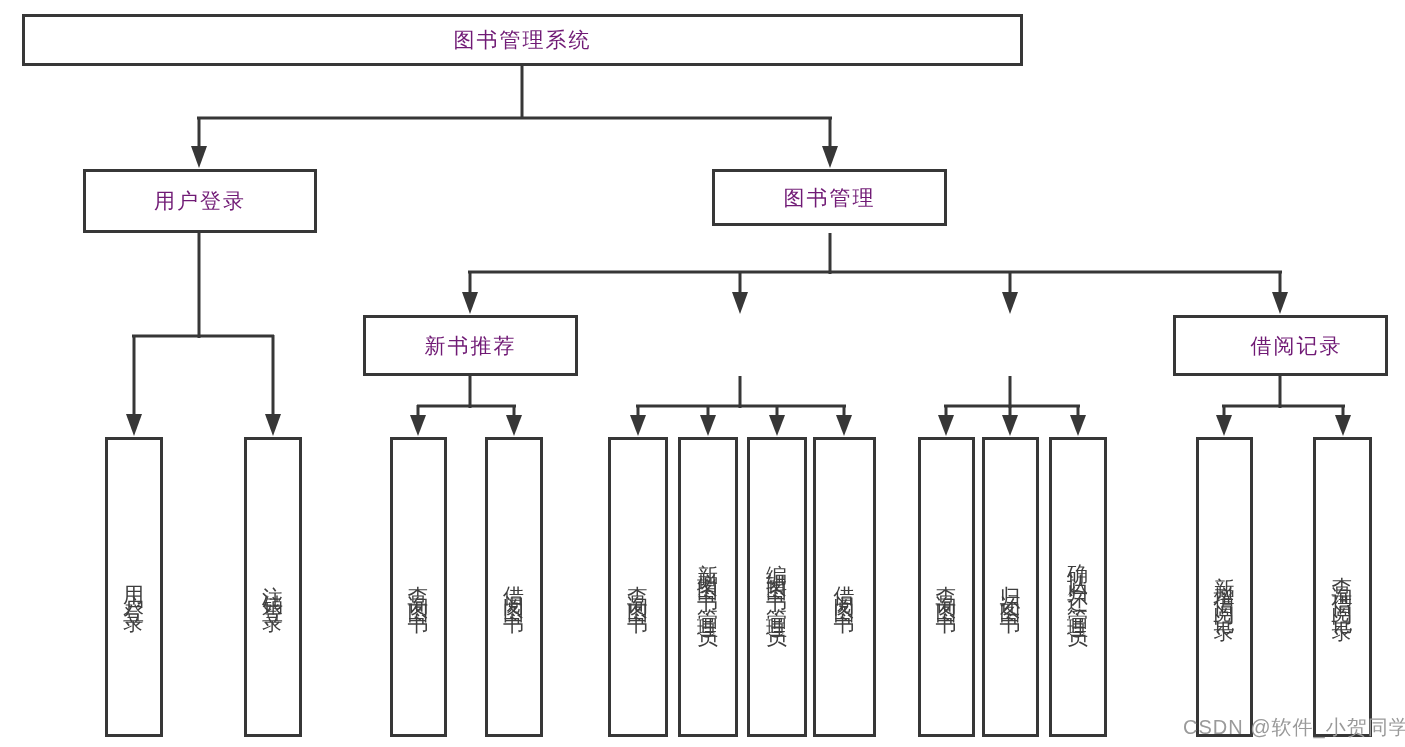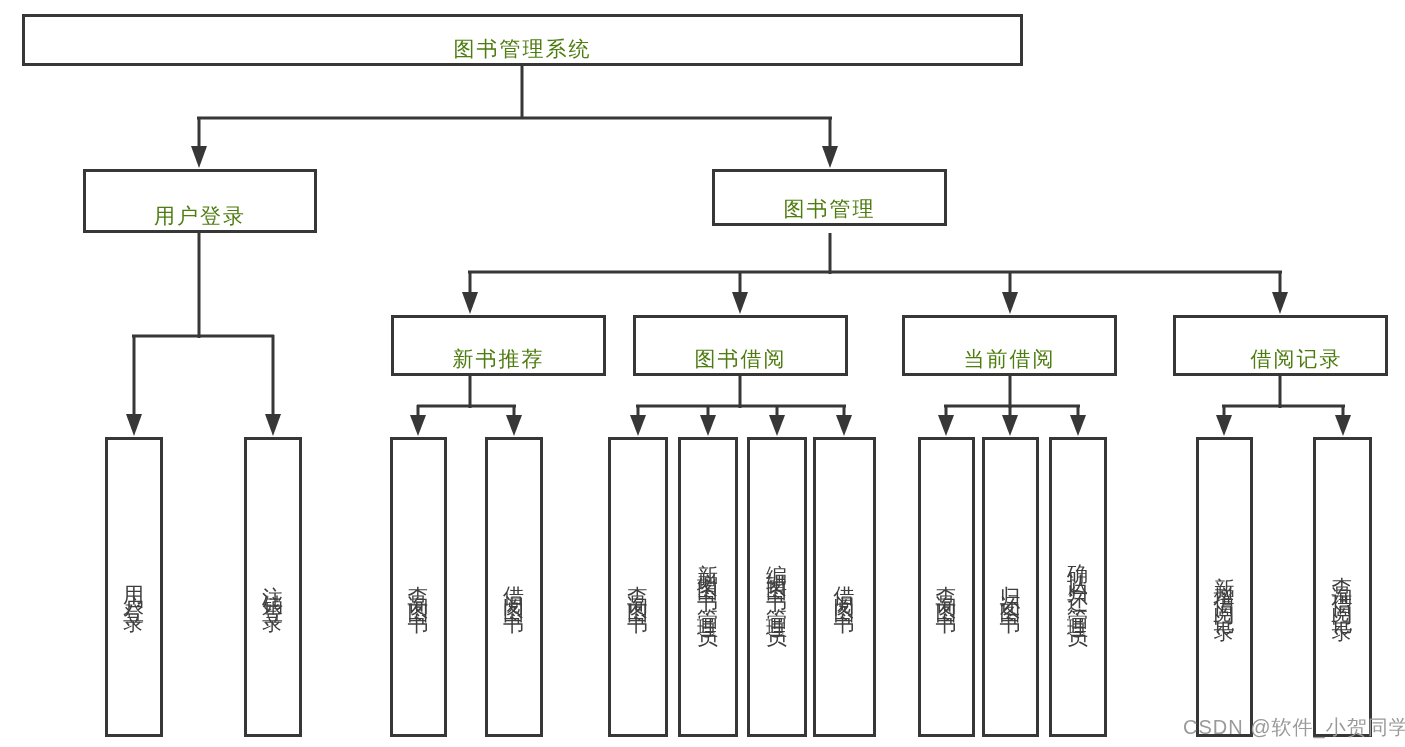--- a/index.html
+++ b/index.html
@@ -1,22 +1,22 @@
 <!DOCTYPE html>
 <html><head>
 <meta charset="utf-8">
 <style>
   html,body{margin:0;padding:0;background:#ffffff;}
   body{width:1405px;height:747px;overflow:hidden;
        font-family:"Liberation Sans","DejaVu Sans",sans-serif;}
   #stage{position:relative;width:1405px;height:747px;background:#ffffff;}
   #wires{position:absolute;left:0;top:0;}
   .node{position:absolute;box-sizing:border-box;background:#ffffff;
-        border:3px solid #373737;display:flex;align-items:flex-end;justify-content:center;
-        color:#4d7c0f;font-size:21px;letter-spacing:2px;}
+        border:3px solid #373737;display:flex;align-items:center;justify-content:center;
+        color:#701a75;font-size:21px;letter-spacing:2px;}
   .leaf{position:absolute;box-sizing:border-box;background:#ffffff;
         border:3px solid #373737;display:flex;align-items:center;justify-content:center;}
   .leaf span{writing-mode:vertical-rl;text-orientation:mixed;
              font-size:21px;letter-spacing:9px;color:#3e3e3e;line-height:1;}
   #watermark{position:absolute;left:1183px;top:714px;font-size:20px;
              color:#9a9a9a;letter-spacing:1px;white-space:nowrap;}
 </style>
 </head>
 <body>
 
@@ -99,28 +99,22 @@
     <span>图书管理系统</span>
   </div>
 
   <div class="node" style="left:83px;top:169px;width:234px;height:64px;">
     <span>用户登录</span>
   </div>
   <div class="node" style="left:712px;top:169px;width:235px;height:57px;">
     <span>图书管理</span>
   </div>
 
-  <div class="node" style="left:363px;top:315px;width:215px;height:61px;margin-left:28px;">
+  <div class="node" style="left:363px;top:315px;width:215px;height:61px;">
     <span>新书推荐</span>
-  </div>
-  <div class="node" style="left:633px;top:315px;width:215px;height:61px;">
-    <span>图书借阅</span>
-  </div>
-  <div class="node" style="left:902px;top:315px;width:215px;height:61px;">
-    <span>当前借阅</span>
   </div>
   <div class="node" style="left:1173px;top:315px;width:215px;height:61px;padding-left:32px;">
     <span>借阅记录</span>
   </div>
 
   <div class="leaf" style="left:105px;top:437px;width:58px;height:300px;">
     <span>用户登录</span>
   </div>
   <div class="leaf" style="left:244px;top:437px;width:58px;height:300px;">
     <span>注销登录</span>

